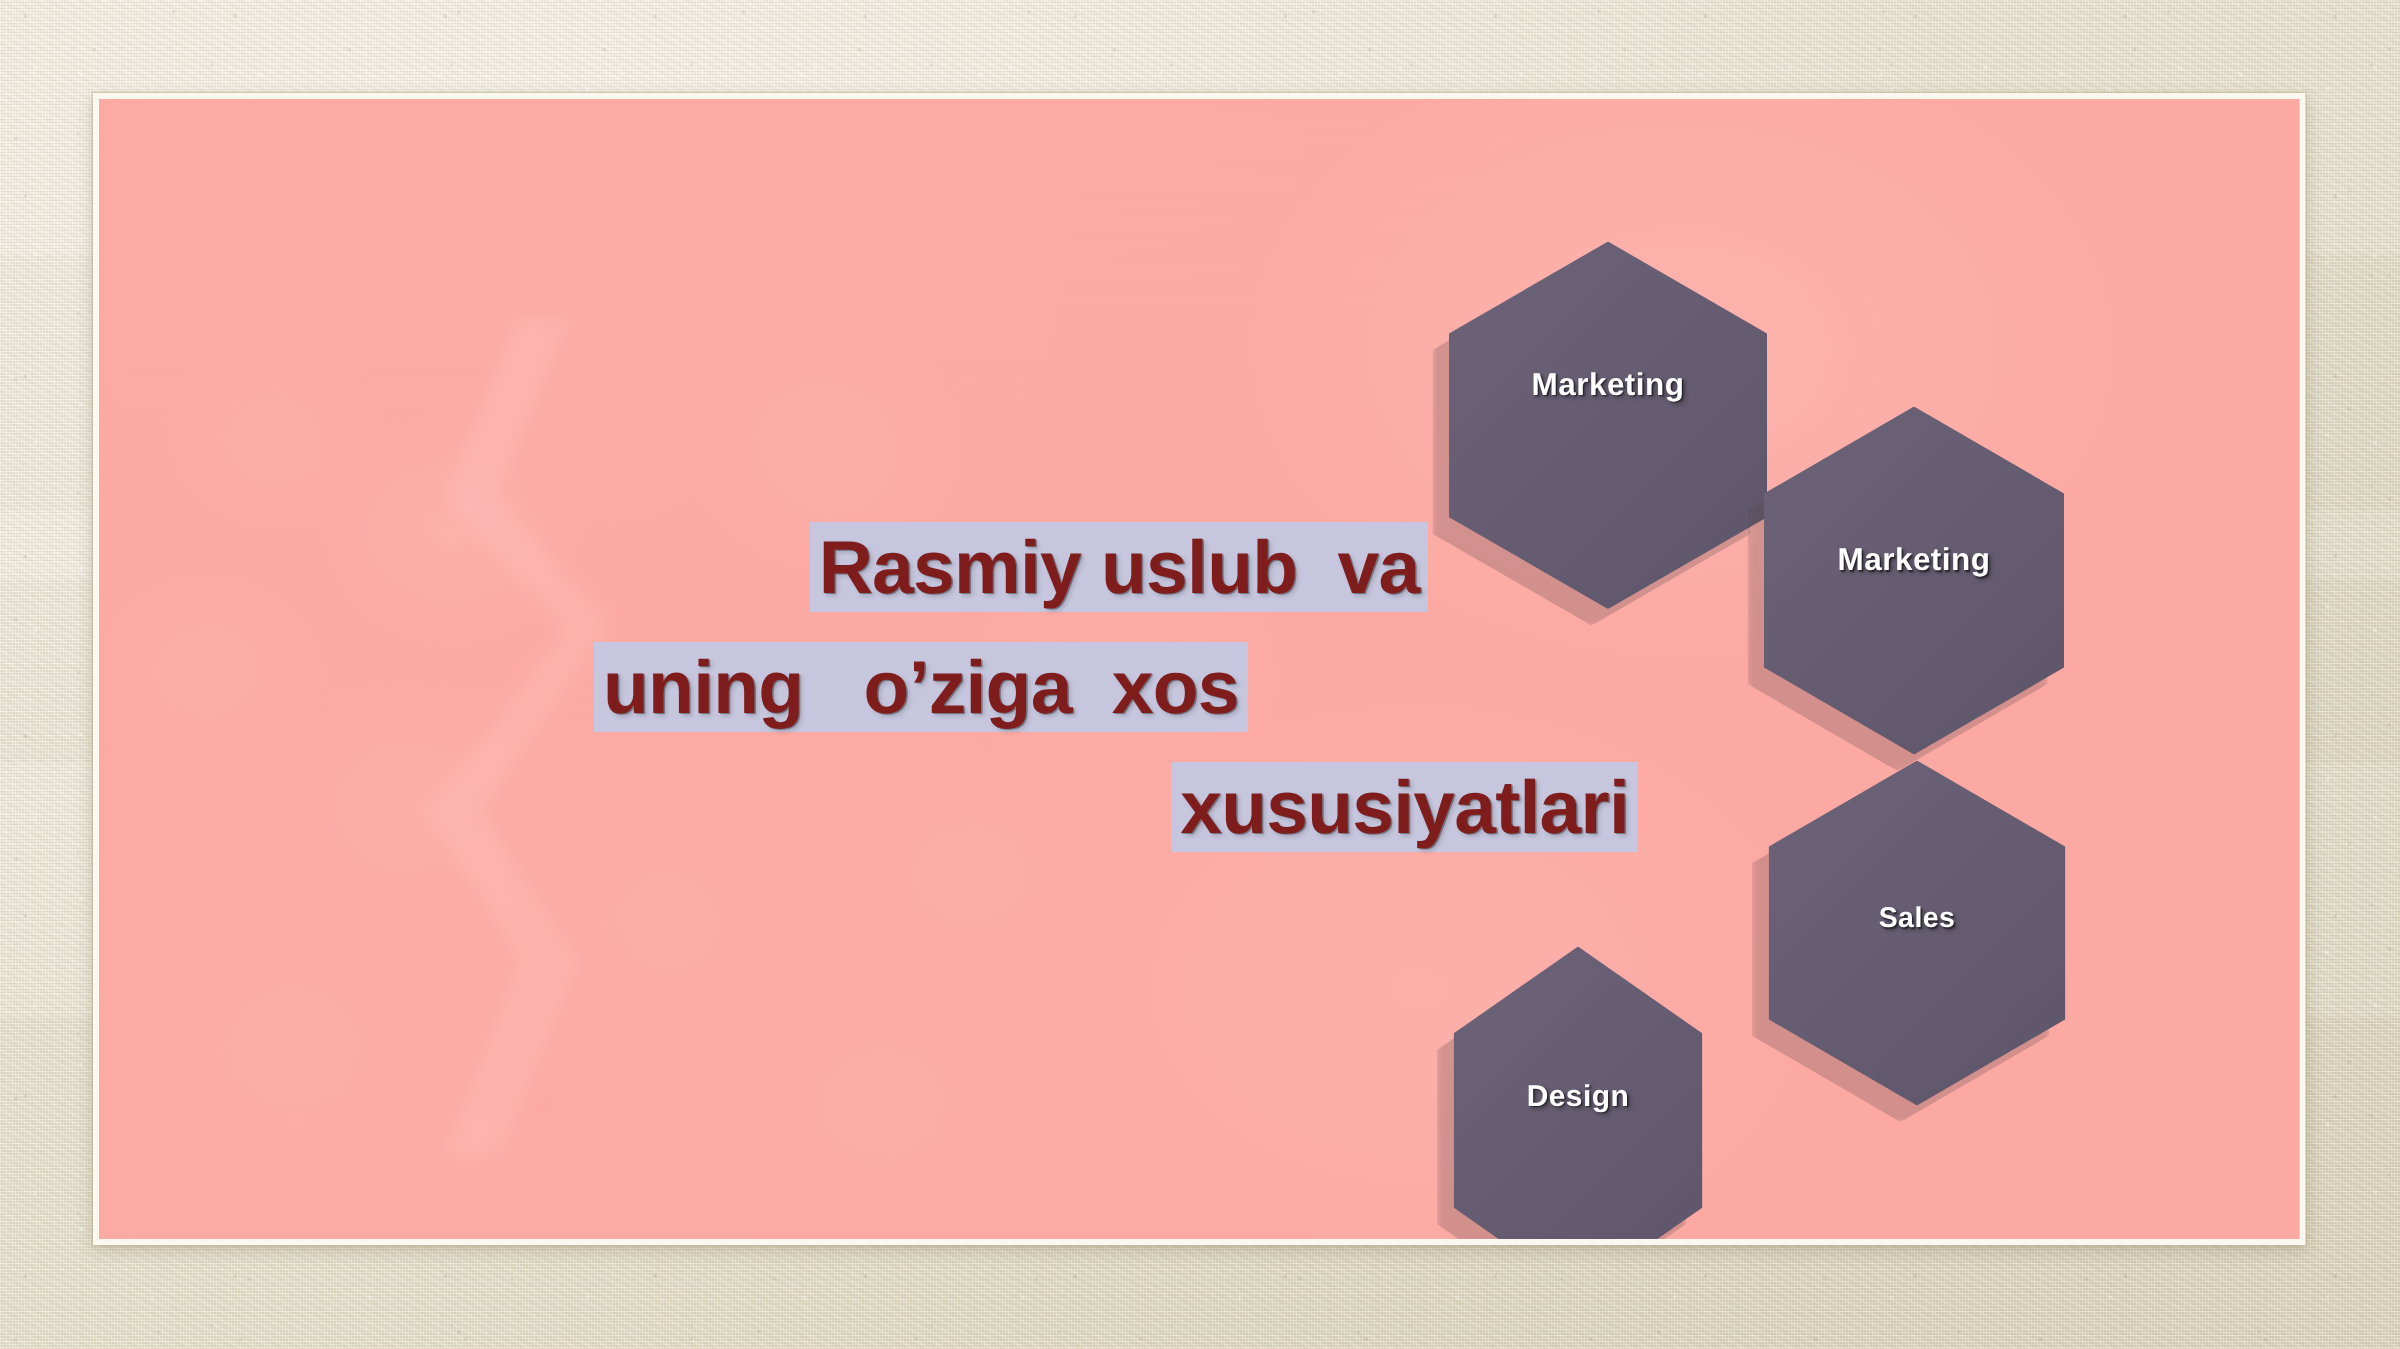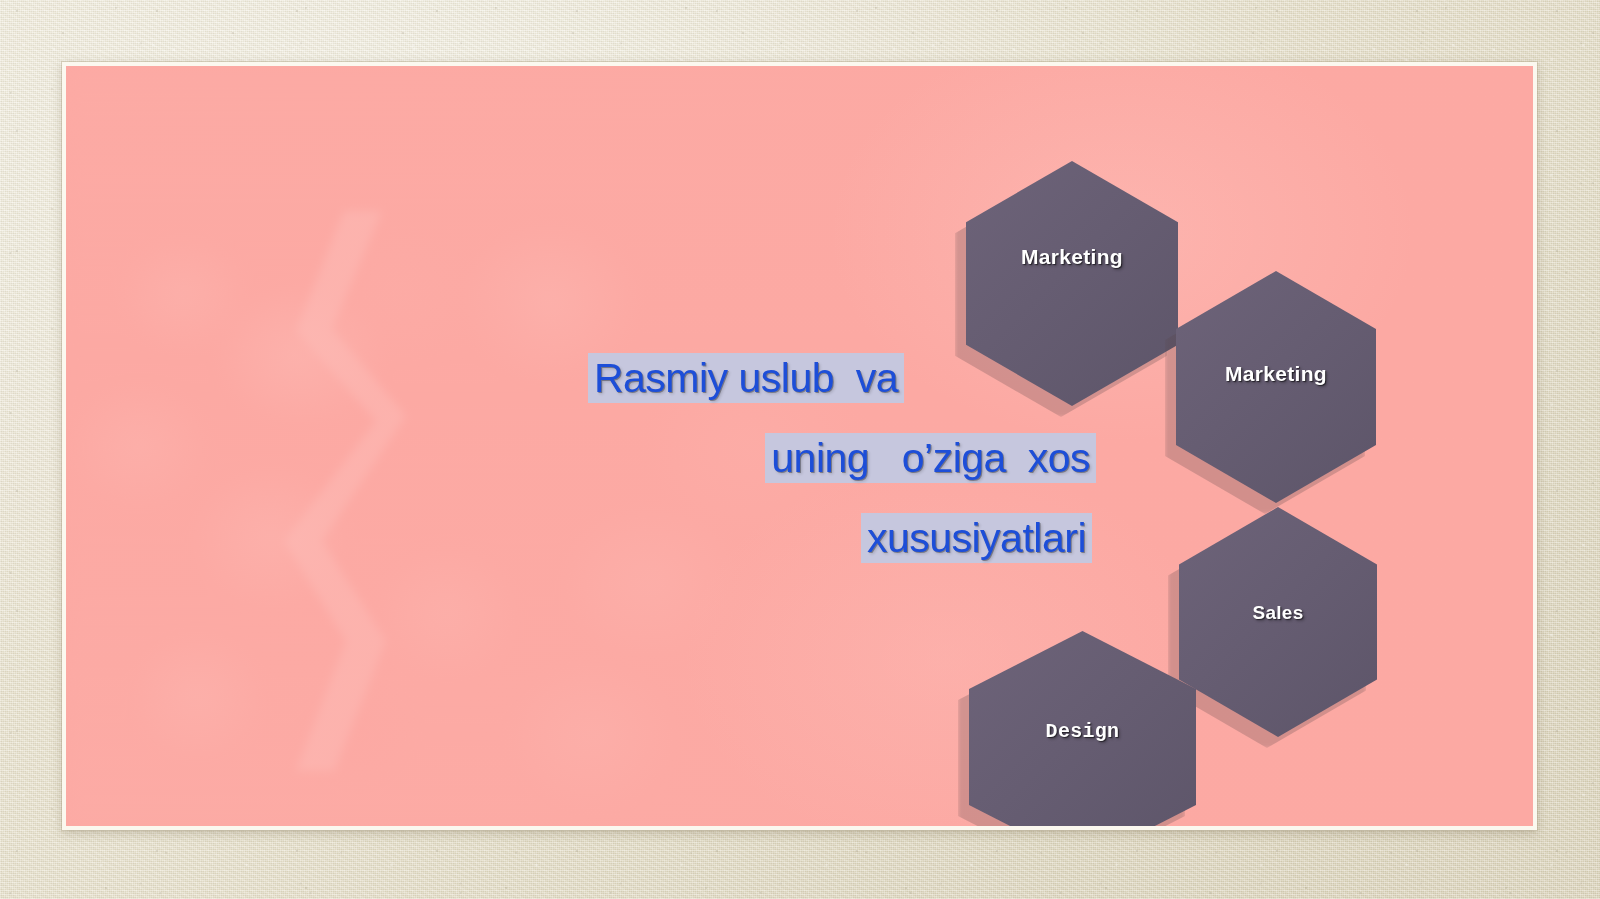--- a/index.html
+++ b/index.html
@@ -134,36 +134,36 @@
   
   #title-block {
     position: absolute;
     left: 330px;
     top: 272px;
     width: 700px;
     z-index: 6;
   }
 
   .title-line {
-    font-size: 41px;
-    font-weight: normal;
+    font-size: 50px;
+    font-weight: bold;
     line-height: 80px;
-    color: #1d4ed8;
+    color: #7f1d1d;
     letter-spacing: -0.5px;
     white-space: pre;
     text-shadow: 1px 1px 0 rgba(0,0,0,0.32), 2px 2px 3px rgba(0,0,0,0.16);
   }
   .title-line > span {
     background-color: #c6c7de;
     padding: 2px 6px;
     box-decoration-break: clone;
     -webkit-box-decoration-break: clone;
   }
   .tl-1 { text-align: center; }
-  .tl-2 { text-align: right; }
+  .tl-2 { text-align: left; }
   .tl-3 { text-align: right; padding-right: 4px; }
 
   
   .hex {
     position: absolute;
     z-index: 5;
   }
   .hex-shape {
     position: absolute;
     inset: 0;
@@ -187,21 +187,21 @@
     color: #ffffff;
     font-weight: bold;
     letter-spacing: 0.3px;
     text-shadow: 1px 1px 1px rgba(0,0,0,0.55), 2px 2px 3px rgba(0,0,0,0.30);
     z-index: 2;
   }
 
   #hex-timeline   { left: 900px;  top: 95px;  width: 212px; height: 245px; }
   #hex-marketing  { left: 1110px; top: 205px; width: 200px; height: 232px; }
   #hex-sales      { left: 1113px; top: 441px; width: 198px; height: 230px; }
-  #hex-design     { left: 903px;  top: 565px; width: 227px; height: 232px; font-family: Liberation Mono, monospace; }
+  #hex-design     { left: 903px;  top: 565px; width: 166px; height: 232px; }
 
   #hex-timeline  .hex-label { font-size: 21px; }
   #hex-marketing .hex-label { font-size: 21px; }
   #hex-sales     .hex-label { font-size: 19px; }
   #hex-design    .hex-label { font-size: 20px; }
 
   
   #hex-timeline  .hex-label { transform: translateY(-27px); }
   #hex-marketing .hex-label { transform: translateY(-13px); }
   #hex-sales     .hex-label { transform: translateY(-9px); }

